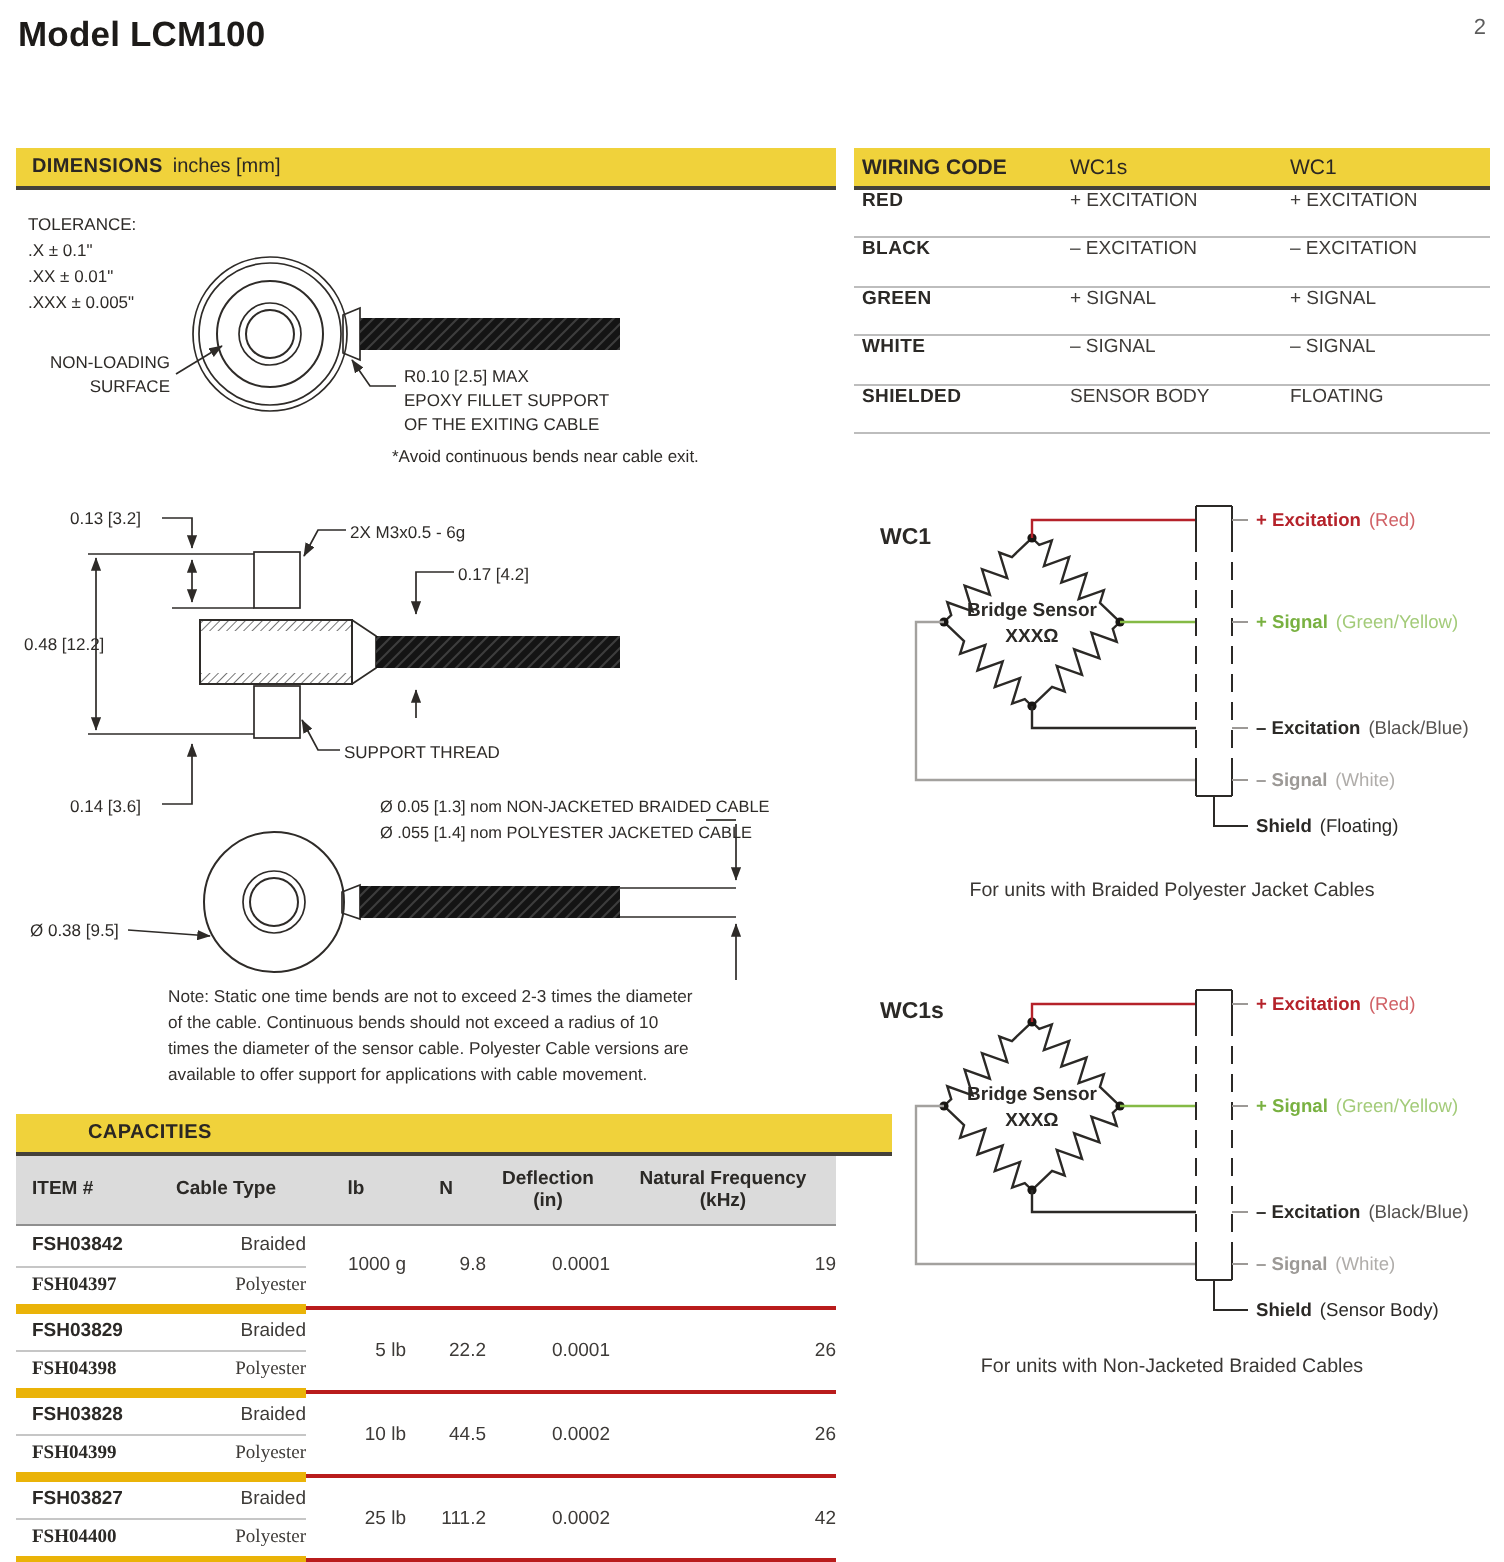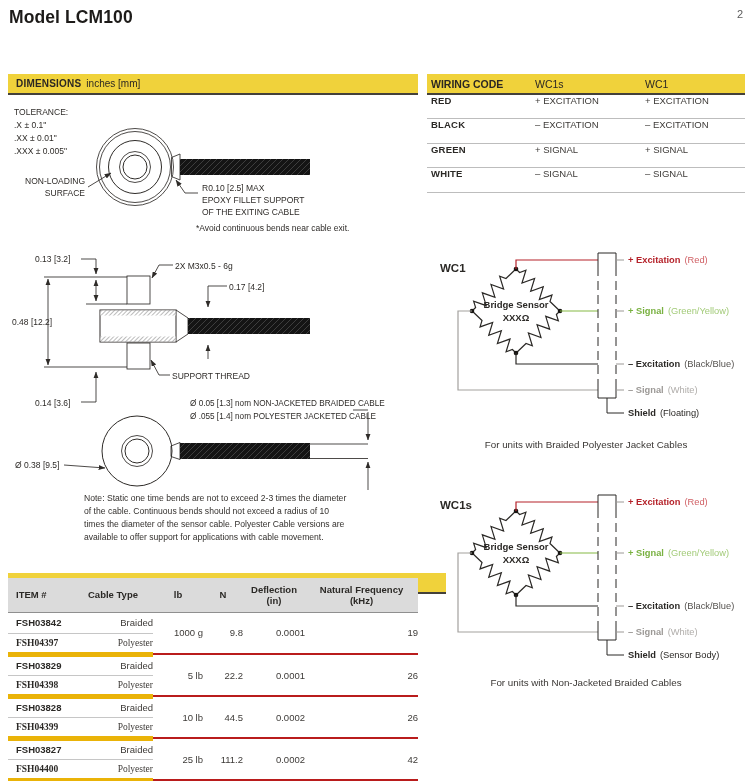--- a/index.html
+++ b/index.html
@@ -5,21 +5,21 @@
   html,body{margin:0;padding:0;background:#fff;}
   body{width:752px;height:781px;font-family:"Liberation Sans",sans-serif;color:#2b2926;}
   .page{position:relative;width:752px;height:781px;background:#fff;overflow:hidden;}
   .title{position:absolute;left:9px;top:7px;font-size:17.5px;font-weight:bold;color:#1d1b19;letter-spacing:.1px;}
   .pagenum{position:absolute;right:9px;top:8px;font-size:11px;color:#5c5c5c;}
 
   .secbar{position:absolute;height:19px;background:#f0d23b;border-bottom:2px solid #44413a;
           display:flex;align-items:center;padding-left:8px;gap:5px;font-size:10px;color:#2b2723;}
   .secbar .b{font-weight:bold;letter-spacing:.2px;}
   #dimsbar{left:8px;top:74px;width:402px;}
-  #capsbar{left:8px;top:573px;width:402px;padding-left:36px;}
+  #capsbar{left:8px;top:557px;width:402px;padding-left:36px;}
 
   
   .wiring{position:absolute;left:427px;top:74px;width:318px;font-size:9.5px;}
   .w-head{display:flex;align-items:center;height:19px;background:#f0d23b;border-bottom:2px solid #44413a;font-size:10.5px;color:#2b2723;}
   .w-row{display:flex;align-items:flex-start;height:23.4px;border-bottom:1px solid #bdbdbd;}
   .wc1{width:108px;padding-left:4px;box-sizing:border-box;}
   .wc2{width:110px;}
   .wc3{flex:1;}
   .w-head .wc1{font-weight:bold;}
   .w-row .wc1{font-weight:bold;color:#2b2926;letter-spacing:.2px;}
@@ -187,20 +187,25 @@
     <div class="w-row">
       <span class="wc1">GREEN</span>
       <span class="wc2">+ SIGNAL</span>
       <span class="wc3">+ SIGNAL</span>
     </div>
     <div class="w-row">
       <span class="wc1">WHITE</span>
       <span class="wc2">– SIGNAL</span>
       <span class="wc3">– SIGNAL</span>
     </div>
+    <div class="w-row">
+      <span class="wc1">SHIELDED</span>
+      <span class="wc2">SENSOR BODY</span>
+      <span class="wc3">FLOATING</span>
+    </div>
   </div>
 
   <svg id="wc1svg" width="324" height="212" viewBox="0 0 324 212">
     <defs>
       <path id="zz1" d="M0 0 h5 l3 -6 l6 12 l6 -12 l6 12 l6 -12 l6 12 l6 -12 l3 6 h13" fill="none" stroke="#2b2926" stroke-width="1.2"></path>
     </defs>
     <text class="dgt" x="12" y="27">WC1</text>
     <g>
       <use href="#zz1" transform="translate(88,24) rotate(43.7)"></use>
       <use href="#zz1" transform="translate(132,66) rotate(136.3)"></use>

